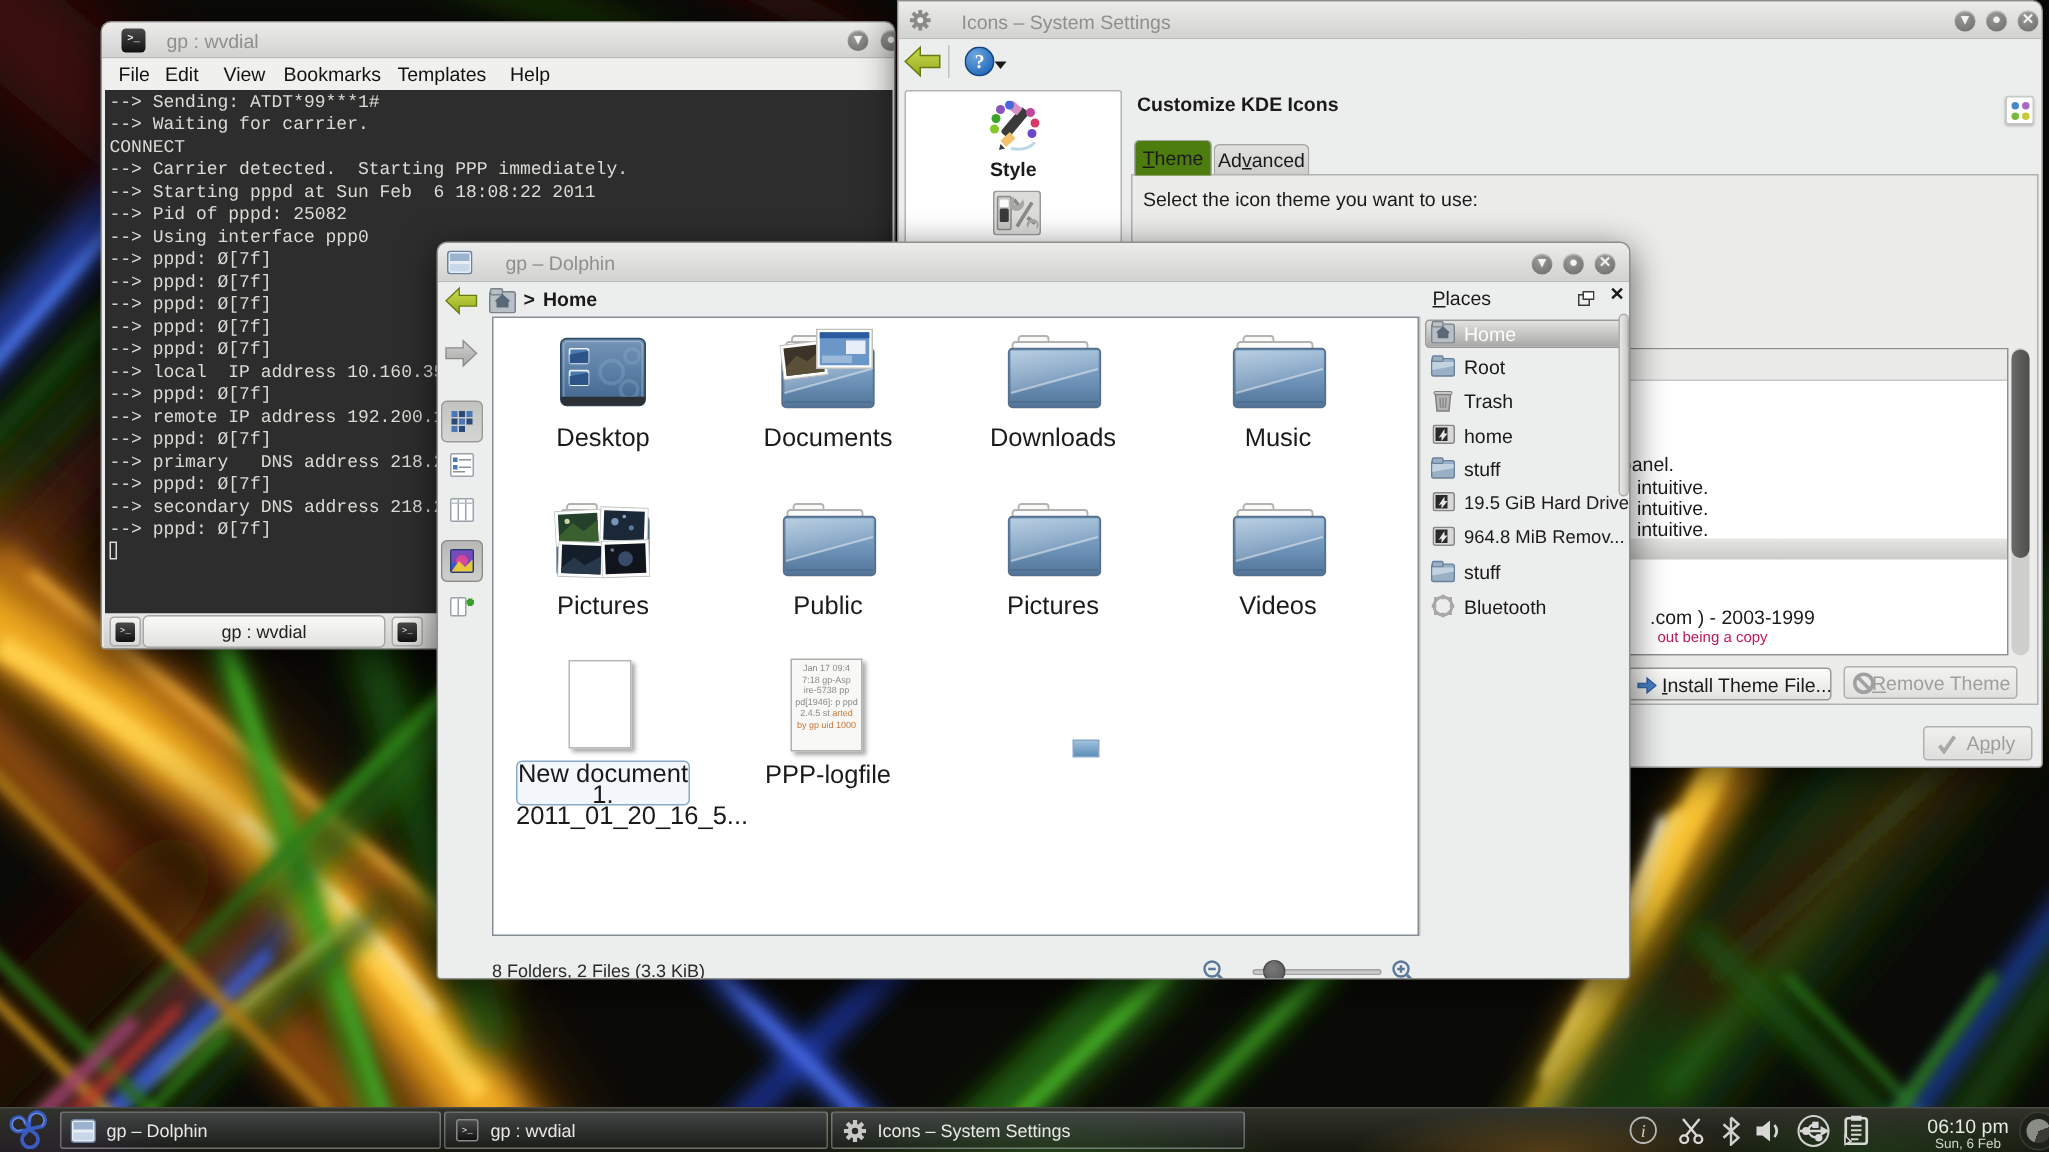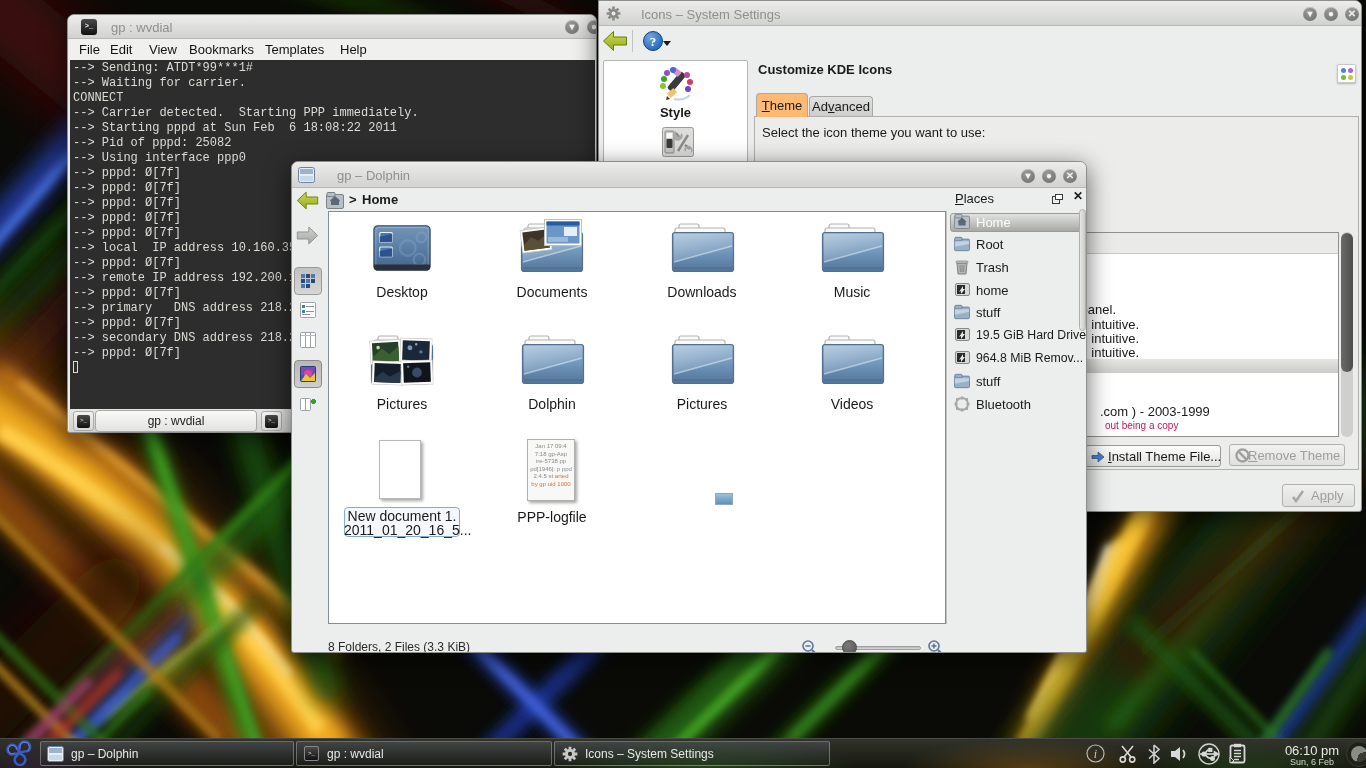--- a/index.html
+++ b/index.html
@@ -4,21 +4,21 @@
 <style>
 *{margin:0;padding:0;box-sizing:border-box}
 html,body{width:1366px;height:768px;overflow:hidden}
 body{position:relative;font-family:"Liberation Sans",sans-serif;background:#060604}
 .abs{position:absolute}
 .win{position:absolute;border:1px solid #8e8e8c;border-radius:7px 7px 3px 3px;box-shadow:0 6px 24px rgba(0,0,0,.6);background:#eceded;overflow:hidden}
 .tbar{position:absolute;left:0;right:0;top:0;border-radius:6px 6px 0 0;background:linear-gradient(#ececea,#d2d2d0);border-bottom:1px solid #b8b8b6}
 .ttext{color:#8f8f8d;font-size:13px}
 .wbtn{position:absolute;width:14px;height:14px;border-radius:50%;background:radial-gradient(circle at 40% 35%,#9a9a98,#696967);box-shadow:inset 0 1px 1px rgba(255,255,255,.5)}
 .wbtn span{position:absolute;left:0;top:0;width:14px;height:14px;color:#f2f2f2;font-size:10px;line-height:14px;text-align:center;font-weight:bold}
-.lbl{position:absolute;width:100px;text-align:center;font-size:14px;color:#1a1a1a;line-height:14px}
+.lbl{position:absolute;width:100px;text-align:center;font-size:17px;color:#1a1a1a;line-height:14px}
 .plbl{position:absolute;font-size:13px;color:#1a1a1a;white-space:nowrap}
 .task{position:absolute;top:2px;height:25px;border:1px solid rgba(255,255,255,.30);border-radius:2px;background:linear-gradient(rgba(120,130,150,.25),rgba(35,38,45,.25));color:#e8e8e6;font-size:12px;white-space:nowrap;overflow:hidden}
 </style>
 </head>
 <body>
 
 <svg class="abs" width="1366" height="768" style="left:0;top:0">
 <defs>
 <filter id="b30" x="-80%" y="-80%" width="260%" height="260%">
         <feGaussianBlur stdDeviation="30"></feGaussianBlur>
@@ -235,21 +235,21 @@
   </div>
 
   <div class="abs" style="left:159px;top:61px;font-size:13px;font-weight:bold;color:#1a1a1a">Customize KDE Icons</div>
   <div class="abs" style="left:738px;top:63px;width:19px;height:19px;background:#fff;border:1px solid #c8c8c6;border-radius:2px;box-shadow:0 1px 2px rgba(0,0,0,.25)">
     <div class="abs" style="left:3px;top:3px;width:5px;height:5px;border-radius:50%;background:#4888c8"></div>
     <div class="abs" style="left:10px;top:3px;width:5px;height:5px;border-radius:50%;background:#a868c8"></div>
     <div class="abs" style="left:3px;top:10px;width:5px;height:5px;border-radius:50%;background:#78b838"></div>
     <div class="abs" style="left:10px;top:10px;width:5px;height:5px;border-radius:50%;background:#c8c838"></div>
   </div>
 
-  <div class="abs" style="left:157px;top:92px;width:52px;height:24px;background:#fdba74;border:1px solid #a8a8a6;border-bottom:none;border-radius:4px 4px 0 0;text-align:center;font-size:13px;color:#1a1a1a;line-height:23px;z-index:2"><span style="text-decoration:underline">T</span>heme</div>
+  <div class="abs" style="left:157px;top:92px;width:52px;height:24px;background:#4d7c0f;border:1px solid #a8a8a6;border-bottom:none;border-radius:4px 4px 0 0;text-align:center;font-size:13px;color:#1a1a1a;line-height:23px;z-index:2"><span style="text-decoration:underline">T</span>heme</div>
   <div class="abs" style="left:210px;top:95px;width:64px;height:21px;background:linear-gradient(#e2e2e0,#cccccb);border:1px solid #a8a8a6;border-bottom:none;border-radius:4px 4px 0 0;text-align:center;font-size:13px;color:#1a1a1a;line-height:20px">Ad<span style="text-decoration:underline">v</span>anced</div>
 
   <div class="abs" style="left:155px;top:115px;width:605px;height:354px;border:1px solid #b0b0ae;background:#ececea"></div>
   <div class="abs" style="left:163px;top:124px;font-size:13px;color:#1a1a1a">Select the icon theme you want to use:</div>
 
   <div class="abs" style="left:163px;top:231px;width:577px;height:205px;background:#fff;border:1px solid #909090">
     <div class="abs" style="left:0;top:0;width:575px;height:21px;background:#eaeae8;border-bottom:1px solid #c8c8c6"></div>
     <div class="abs" style="right:222px;top:69px;font-size:13px;color:#1a1a1a">panel.</div>
     <div class="abs" style="right:199px;top:84px;font-size:13px;color:#1a1a1a">intuitive.</div>
     <div class="abs" style="right:199px;top:98px;font-size:13px;color:#1a1a1a">intuitive.</div>
@@ -477,21 +477,21 @@
         <rect x="0" y="0" width="26" height="20" fill="#fdfdfd" stroke="#c0c0be" stroke-width="0.8"></rect>
         <rect x="2" y="2" width="22" height="16" fill="#10141c"></rect>
         <circle cx="13" cy="10" r="4" fill="#384a68"></circle>
         <circle cx="6" cy="5" r="1" fill="#687a98"></circle>
       </svg>
   </div>
   <div class="lbl" style="left:60px;top:235px">Pictures</div>
   <svg class="abs" style="left:229px;top:172px" width="64" height="52" viewBox="0 0 64 52">
       <use href="#folder"></use>
     </svg>
-  <div class="lbl" style="left:210px;top:235px">Dolphin</div>
+  <div class="lbl" style="left:210px;top:235px">Public</div>
   <svg class="abs" style="left:379px;top:172px" width="64" height="52" viewBox="0 0 64 52">
       <use href="#folder"></use>
     </svg>
   <div class="lbl" style="left:360px;top:235px">Pictures</div>
   <svg class="abs" style="left:529px;top:172px" width="64" height="52" viewBox="0 0 64 52">
       <use href="#folder"></use>
     </svg>
   <div class="lbl" style="left:510px;top:235px">Videos</div>
 
   <div class="abs" style="left:87px;top:278px;width:42px;height:59px;background:#fff;border:1px solid #b8b8b6;box-shadow:2px 2px 3px rgba(0,0,0,.35)"></div>

